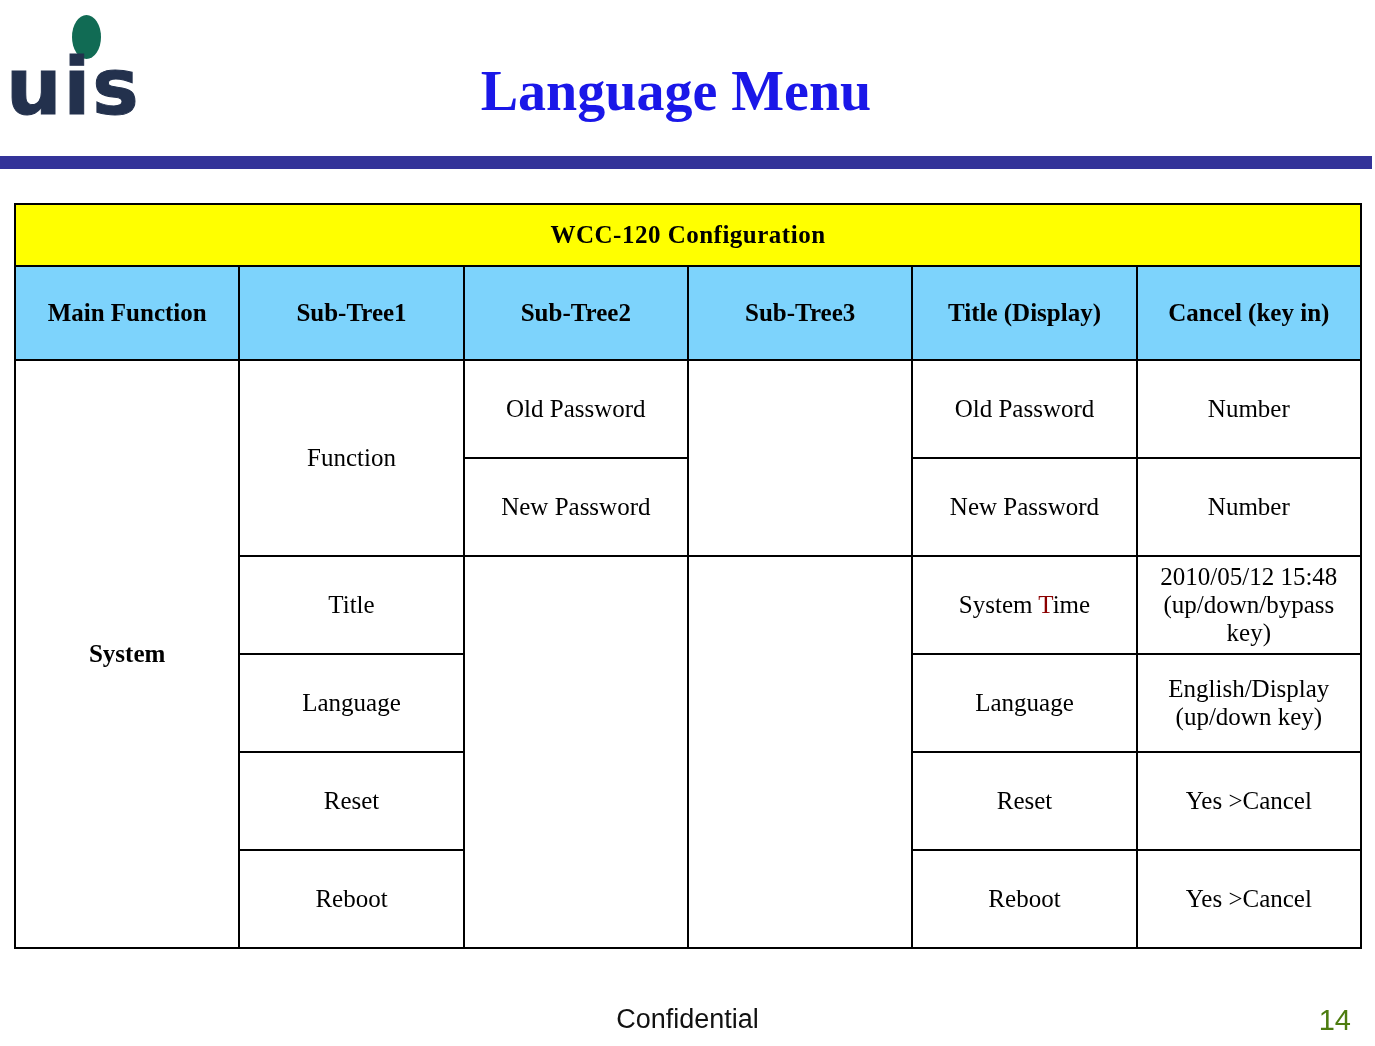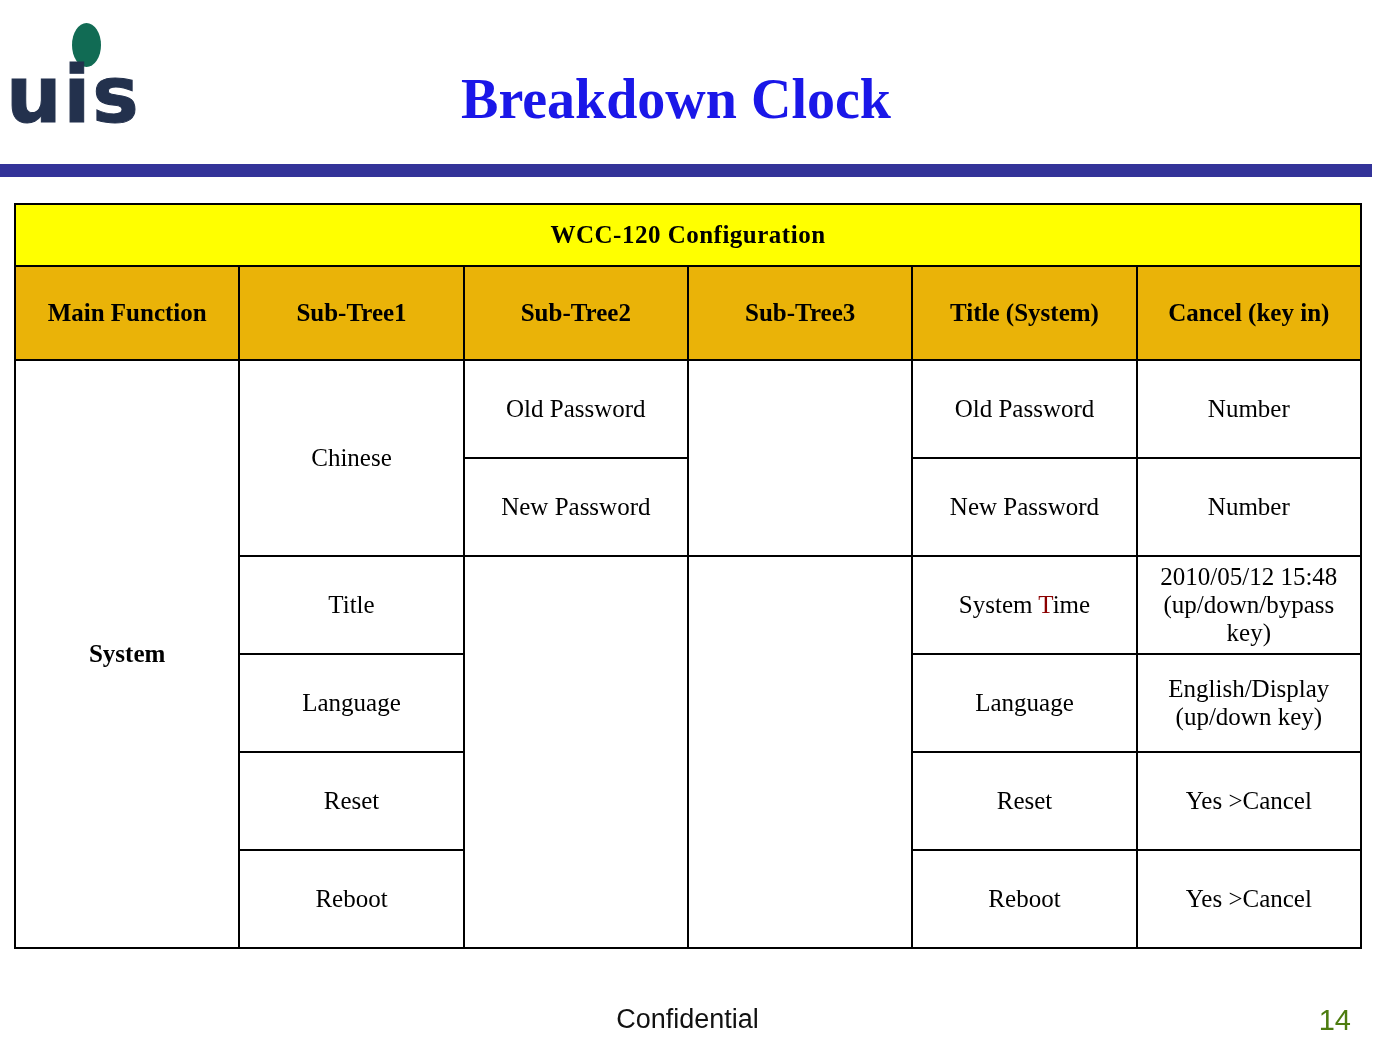--- a/index.html
+++ b/index.html
@@ -12,21 +12,21 @@
     height: 1046px;
     position: relative;
     font-family: "Liberation Serif", "DejaVu Serif", serif;
     overflow: hidden;
   }
 
   
   #slide-header {
     position: absolute;
     left: 0;
-    top: 16px;
+    top: 8px;
     width: 1375px;
     height: 172px;
     text-decoration: underline;
   }
   #logo {
     position: absolute;
     left: 6px;
     top: 4px;
     width: 170px;
     height: 130px;
@@ -92,21 +92,21 @@
     padding: 2px 4px;
   }
   td.title-bar {
     background: #FFFF00;
     font-weight: bold;
     font-size: 34px;
     height: 56px;
     letter-spacing: 0.5px;
   }
   td.col-head {
-    background: #eab308;
+    background: #7dd3fc;
     font-weight: bold;
     font-size: 28px;
     height: 88px;
   }
   td.main-func {
     font-weight: bold;
     font-size: 28px;
   }
   td.r-tall { height: 92px; }
   td.r-std  { height: 92px; }
@@ -142,44 +142,44 @@
 </head>
 <body>
 
 <div id="slide-header">
 
   <div id="logo">
     <div id="logo-dot"></div>
     <div id="logo-text">uis</div>
   </div>
 
-  <div id="page-title">Breakdown Clock</div>
+  <div id="page-title">Language Menu</div>
 
   <div id="header-rule"></div>
 </div>
 
 <table id="config-table">
   <tbody>
 
     <tr>
       <td class="title-bar" colspan="6">WCC-120 Configuration</td>
     </tr>
 
     <tr>
       <td class="col-head" style="width:211px">Main Function</td>
       <td class="col-head" style="width:160px">Sub-Tree1</td>
       <td class="col-head" style="width:183px">Sub-Tree2</td>
       <td class="col-head" style="width:165px">Sub-Tree3</td>
-      <td class="col-head" style="width:200px">Title (System)</td>
+      <td class="col-head" style="width:200px">Title (Display)</td>
       <td class="col-head">Cancel (key in)</td>
     </tr>
 
     <tr>
       <td class="main-func" rowspan="6">System</td>
-      <td class="r-tall" rowspan="2">Chinese</td>
+      <td class="r-tall" rowspan="2">Function</td>
       <td class="r-tall">Old Password</td>
       <td class="r-tall" rowspan="2"></td>
       <td class="r-tall">Old Password</td>
       <td class="r-tall">Number</td>
     </tr>
 
     <tr>
       <td class="r-tall">New Password</td>
       <td class="r-tall">New Password</td>
       <td class="r-tall">Number</td>

